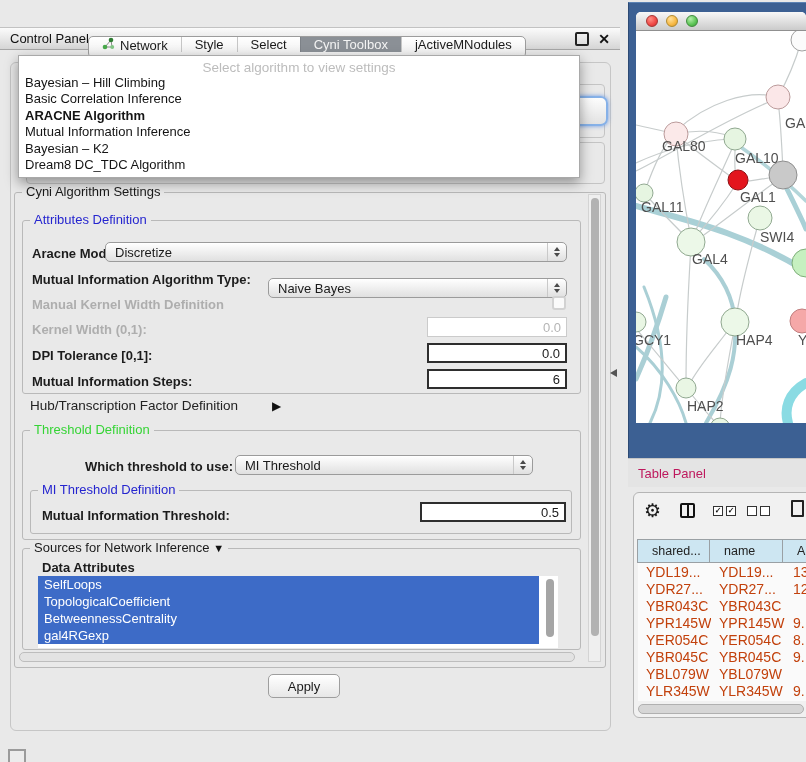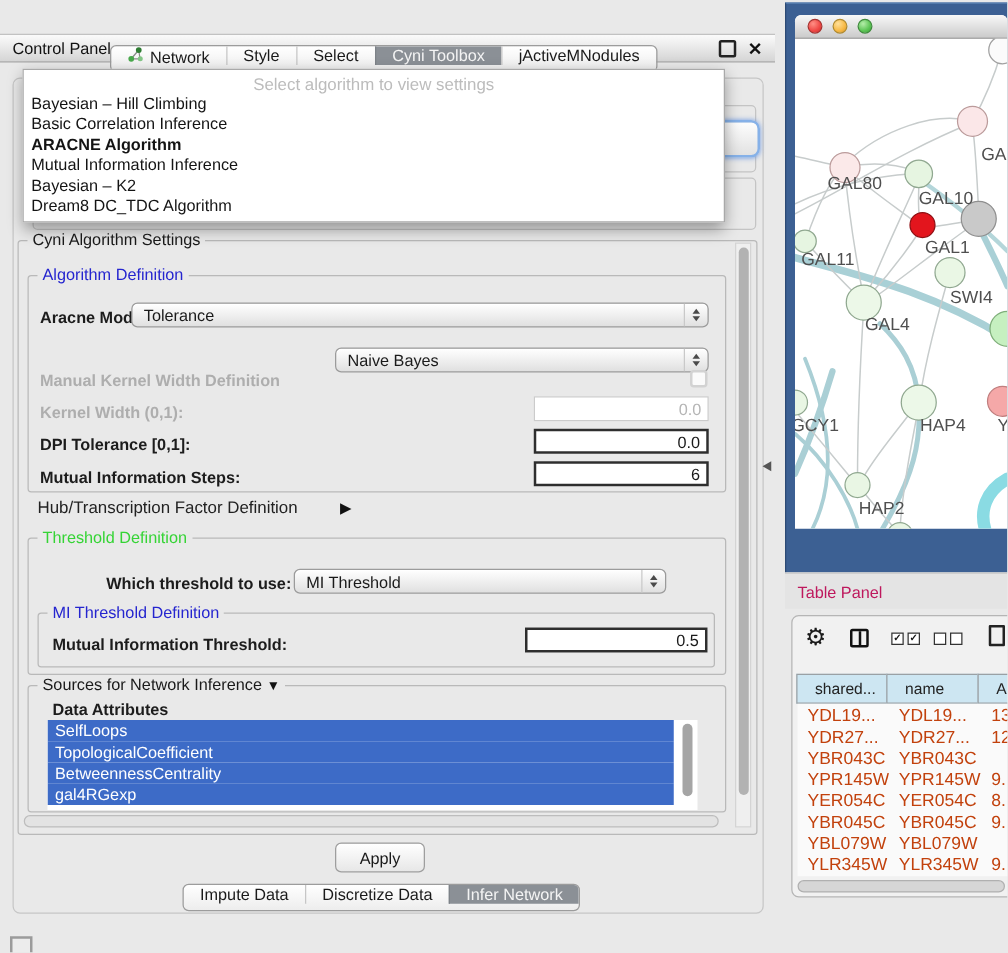--- a/index.html
+++ b/index.html
@@ -157,31 +157,32 @@
         <div class="dd-item">Mutual Information Inference</div>
         <div class="dd-item">Bayesian – K2</div>
         <div class="dd-item">Dream8 DC_TDC Algorithm</div>
       </div>
   </div>
 
   <div class="abs groupbox" style="left:14px;top:192px;width:590px;height:474px;"></div>
   <span class="abs grouptitle" style="left:22px;top:185px;">Cyni Algorithm Settings</span>
 
   <div class="abs groupbox" style="left:22px;top:220px;width:557px;height:172px;"></div>
-  <span class="abs grouptitle t-blue" style="left:30px;top:213px;">Algorithm Definition</span>
+  <span class="abs grouptitle t-blue" style="left:30px;top:213px;">Attributes Definition</span>
 
   <span class="abs lbl" style="left:32px;top:246px;">Aracne Mode:</span>
   <div class="abs combo" style="left:105px;top:242px;width:462px;">
-    <span>Tolerance</span>
+    <span>Discretize</span>
     <span class="arrows">
         <span class="tri-up"></span>
         <span class="tri-dn"></span>
       </span>
   </div>
 
+  <span class="abs lbl" style="left:32px;top:272px;">Mutual Information Algorithm Type:</span>
   <div class="abs combo" style="left:268px;top:268px;width:299px;margin-top:10px;">
     <span>Naive Bayes</span>
     <span class="arrows">
         <span class="tri-up"></span>
         <span class="tri-dn"></span>
       </span>
   </div>
 
   <span class="abs lbl dis" style="left:32px;top:297px;">Manual Kernel Width Definition</span>
   <div class="abs checkbox" style="left:552px;top:296px;"></div>
@@ -240,31 +241,20 @@
   <div class="abs vscroll">
       <div class="vthumb"></div>
     </div>
   <div class="abs hscroll">
       <div class="hthumb"></div>
     </div>
 
   <div class="abs btn" style="left:268px;top:674px;width:70px;height:22px;">
     <span>Apply</span>
   </div>
-  <div class="abs tabbar" id="bottom-tabs" style="left:146px;top:707px;z-index:10;">
-      <div class="seg">
-        <span>Impute Data</span>
-      </div>
-      <div class="seg">
-        <span>Discretize Data</span>
-      </div>
-      <div class="seg sel">
-        <span>Infer Network</span>
-      </div>
-    </div>
 
   <div class="abs mini-sq"></div>
   <div class="abs cursor"></div>
 
   <div class="abs blue-bg"></div>
   <div class="abs net-window">
     <div class="net-titlebar">
       <span class="tl red"></span>
       <span class="tl yellow"></span>
       <span class="tl green"></span>

